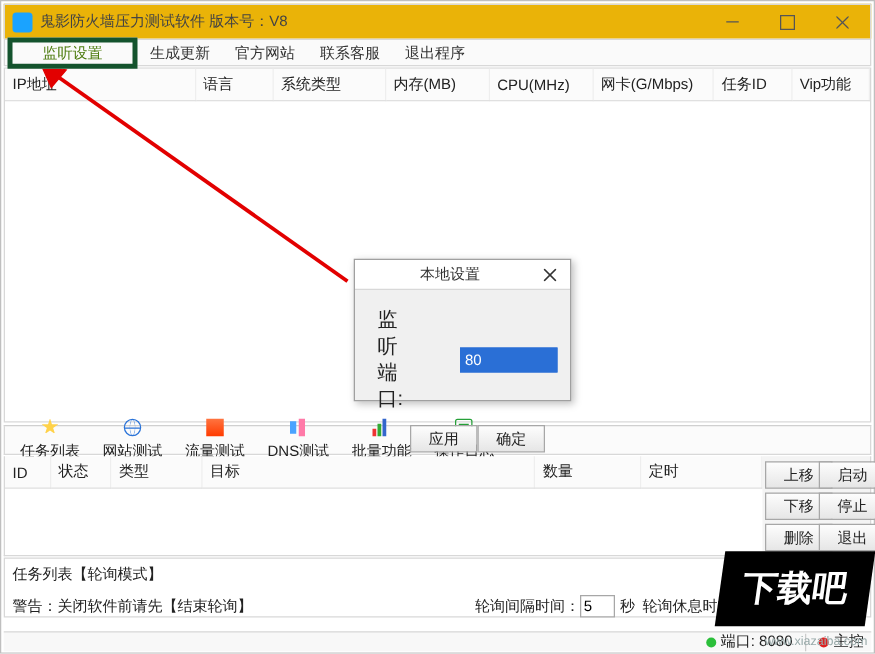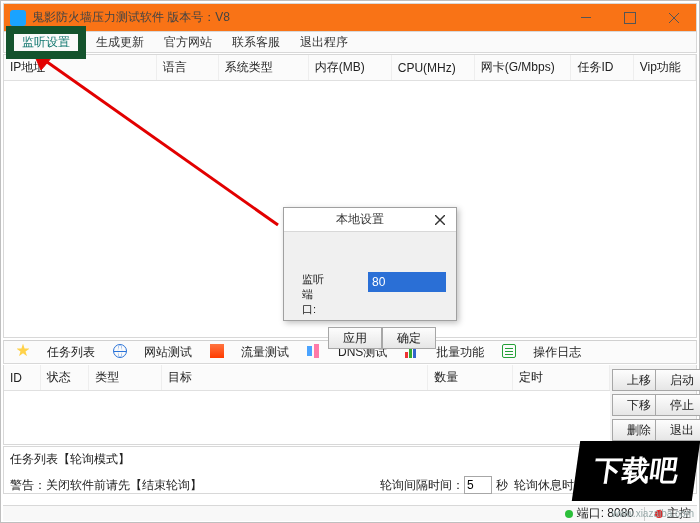--- a/index.html
+++ b/index.html
@@ -16,21 +16,21 @@
   }
 
   
   .titlebar {
     position: absolute;
     top: 3px; left: 3px; right: 3px;
     height: 28px;
     border-top: 1px solid #d8d8d8;
     border-left: 1px solid #d8d8d8;
     border-right: 1px solid #d8d8d8;
-    background: #f97316;
+    background: #eab308;
     display: flex;
     align-items: center;
   }
   .titlebar .appicon {
     width: 16px; height:16px;
     margin: 0 6px 0 6px;
     background: #1aa3ff;
     border-radius: 3px;
   }
   .titlebar .title-text {
@@ -64,23 +64,23 @@
     display:flex;
     align-items:center;
     padding: 0 2px;
   }
   .menubar .menuitem {
     padding: 2px 10px;
     font-size: 12px;
     color:#333;
   }
   .menubar .menuitem.highlighted {
-    border: 8px solid #14532d;
-    padding: 0 8px;
-    color:#0f766e;
+    border: 4px solid #14532d;
+    padding: 0 24px;
+    color:#4d7c0f;
     position:relative;
     z-index: 20;
     background:#fafafa;
   }
 
   
   .upper-grid {
     position:absolute;
     top:54px; left:3px; right:3px;
     height: 284px;
@@ -130,21 +130,21 @@
   .dialog-title .txt { flex:1; }
   .dialog-title .closebtn { width:20px; height:18px; display:flex; align-items:center; justify-content:center;}
   .dialog-body {
     padding: 14px 10px 6px 18px;
   }
   .dialog-body .row {
     display:flex;
     align-items:center;
     gap:4px;
   }
-  .dialog-body .row label { font-size:11px;margin-top:26px; }
+  .dialog-body .row label { font-size:16px; }
   .dialog-body input[type="text"]{
     width:78px;
     height:20px;
     border:1px solid #2a6fd6;
     padding:0 3px;
     font-size:12px;
     background:#fff;
     color:#000;
   }
   .dialog-body input[type="text"]::selection { background:#2a6fd6; color:#fff;}
@@ -169,24 +169,25 @@
     border:1px solid #d8d8d8;
     border-top:1px solid #d0d0d0;
     background:#fbfbfb;
     display:flex;
     align-items:center;
     gap:2px;
     padding:0 4px;
   }
   .tbitem {
     display:flex;
-    align-items:flex-start;
-    gap:17px;
+    align-items:center;
+    gap:4px;
     padding: 2px 8px;
     font-size:12px;
+    flex-direction:column;
   }
   .tbicon { width:14px; height:14px; display:inline-block;}
   .tbicon.star   { background: radial-gradient(circle at 50% 45%, #ffd24a 60%, transparent 62%); clip-path: polygon(50% 0,61% 35%,98% 35%,68% 57%,79% 91%,50% 70%,21% 91%,32% 57%,2% 35%,39% 35%); }
   .tbicon.globe  { border:1.5px solid #2a73d8; border-radius:50%; position:relative;}
   .tbicon.globe::before{content:"";position:absolute;inset:0;border-left:1px solid #2a73d8;border-right:1px solid #2a73d8; border-radius:50%; transform:scaleX(0.4);}
   .tbicon.globe::after{content:"";position:absolute; left:0;right:0;top:50%;border-top:1px solid #2a73d8;}
   .tbicon.flow   { background: linear-gradient(#ff7440,#ff3b00);}
   .tbicon.shield { background: linear-gradient(#8f5aff,#5426c4); clip-path: polygon(50% 0,100% 20%,100% 60%,50% 100%,0 60%,0 20%);}
   .tbicon.dns    { width:14px;height:14px; display:inline-flex;}
   .tbicon.dns::before{content:"";width:5px;height:10px;background:#4aa3ff;display:block;margin-top:2px;}

